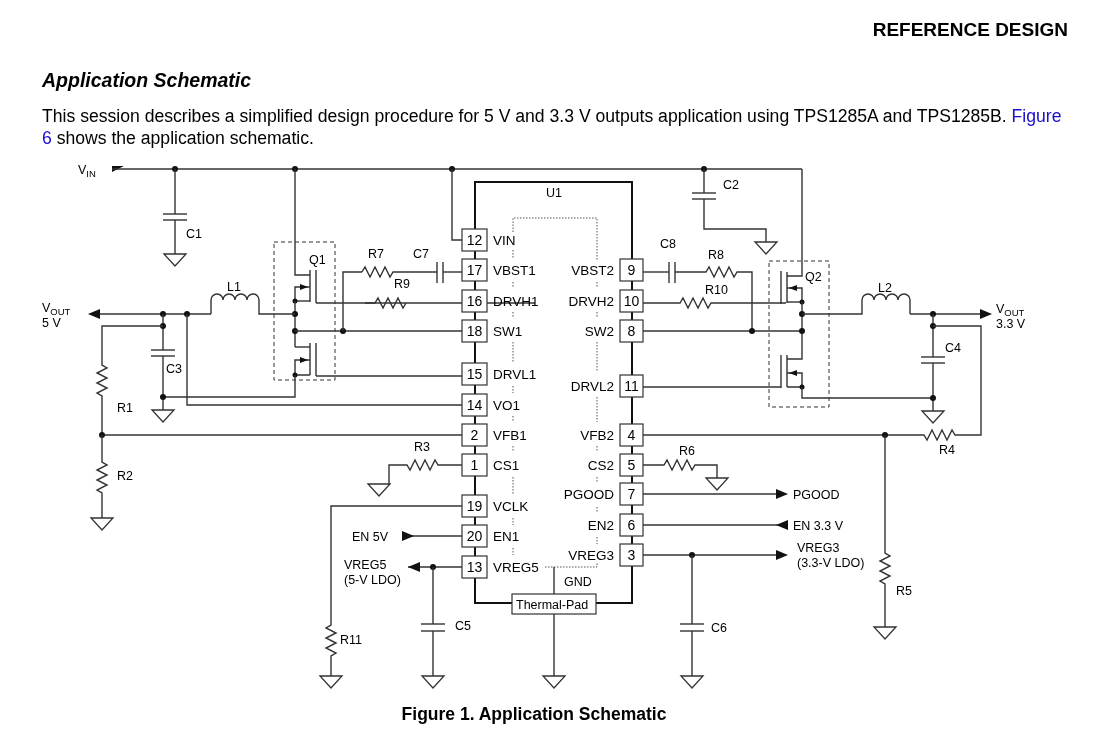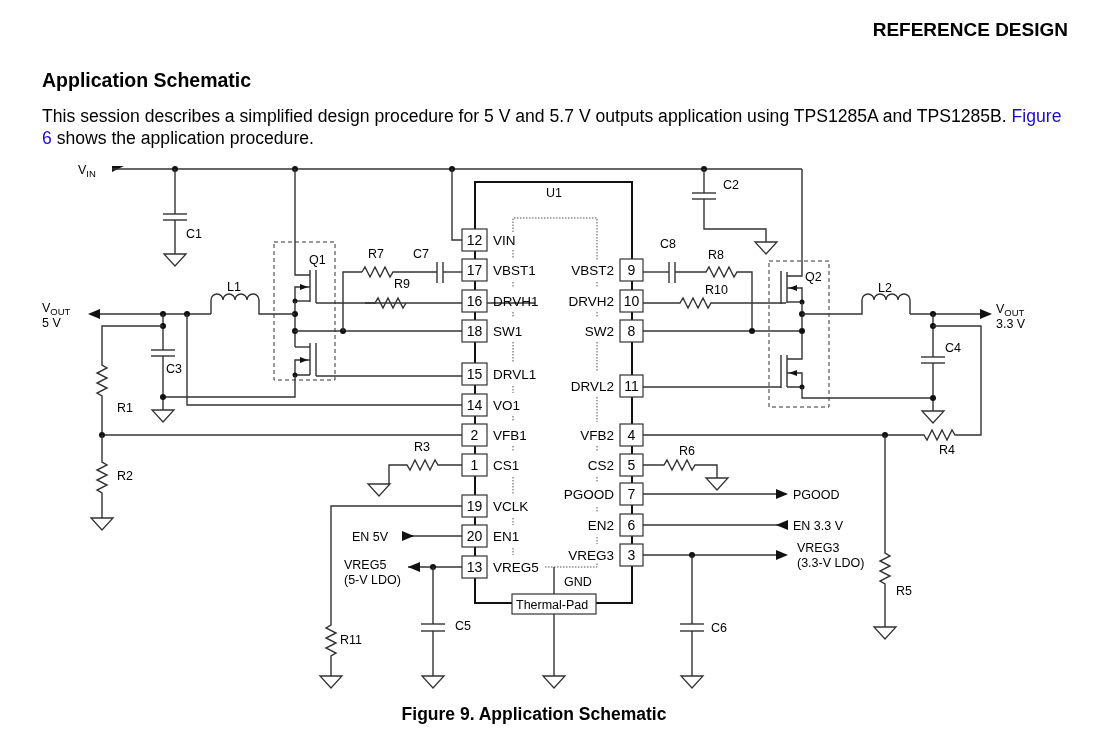--- a/index.html
+++ b/index.html
@@ -1,38 +1,38 @@
 <!DOCTYPE html>
 <html><head>
 <meta charset="utf-8">
 <style>
   html,body{margin:0;padding:0;background:#fff;}
   body{width:1103px;height:745px;position:relative;overflow:hidden;font-family:"Liberation Sans",sans-serif;color:#000;}
   .hdr{position:absolute;top:19px;left:0;width:1068px;text-align:right;font-weight:bold;font-size:19px;}
-  .sec{position:absolute;top:69px;left:42px;font-weight:bold;font-size:19.5px;}
+  .sec{position:absolute;top:69px;left:42px;font-weight:bold;font-size:19.5px;font-style:italic;}
   .para{position:absolute;top:105px;left:42px;width:1020px;font-size:17.6px;line-height:22px;}
   .para a{color:#1a0dcc;text-decoration:none;}
   .cap{position:absolute;top:704px;left:0;width:1068px;text-align:center;font-weight:bold;font-size:17.5px;}
   svg{position:absolute;left:0;top:0;}
   svg text{font-family:"Liberation Sans",sans-serif;font-size:12.5px;fill:#000;}
   .w{stroke:#333;stroke-width:1.4;fill:none;}
   .wb{stroke:#111;stroke-width:2;fill:none;}
   .pin{fill:#fff;stroke:#333;stroke-width:1.2;}
   .dash{stroke:#333;stroke-width:1;fill:none;stroke-dasharray:4 3;}
   .dot{stroke:#555;stroke-width:1;fill:none;stroke-dasharray:1.5 1.5;}
   .j{fill:#111;}
   .pn{font-size:14px !important;}
   .pl{font-size:13.5px !important;}
 </style>
 </head>
 <body>
 
 <div class="hdr">REFERENCE DESIGN</div>
 <div class="sec">Application Schematic</div>
-<div class="para"><span>This session describes a simplified design procedure for 5 V and 5.7 V outputs application using TPS1285A and TPS1285B. </span><a href="#">Figure 6</a><span> shows the application procedure.</span></div>
+<div class="para"><span>This session describes a simplified design procedure for 5 V and 3.3 V outputs application using TPS1285A and TPS1285B. </span><a href="#">Figure 6</a><span> shows the application schematic.</span></div>
 
 <svg width="1103" height="745">
   <defs>
     <g id="gnd">
         <path d="M-11,0 H11 L0,12 Z" fill="#fff" stroke="#333" stroke-width="1.3"></path>
       </g>
   </defs>
 
   <g>
     <path d="M112,169 L124,169 L112,175 Z" transform="translate(0,-3)" class="j"></path>
@@ -420,13 +420,13 @@
   <g>
     <path d="M692,555 V624" class="w"></path>
     <line x1="680" y1="624" x2="704" y2="624" class="w" stroke-width="2"></line>
     <line x1="680" y1="631" x2="704" y2="631" class="w" stroke-width="2"></line>
     <path d="M692,631 V676" class="w"></path>
     <use href="#gnd" x="692" y="676"></use>
     <text x="711" y="632">C6</text>
   </g>
 </svg>
 
-<div class="cap">Figure 9.  Application Schematic</div>
+<div class="cap">Figure 1.  Application Schematic</div>
 
 </body></html>

